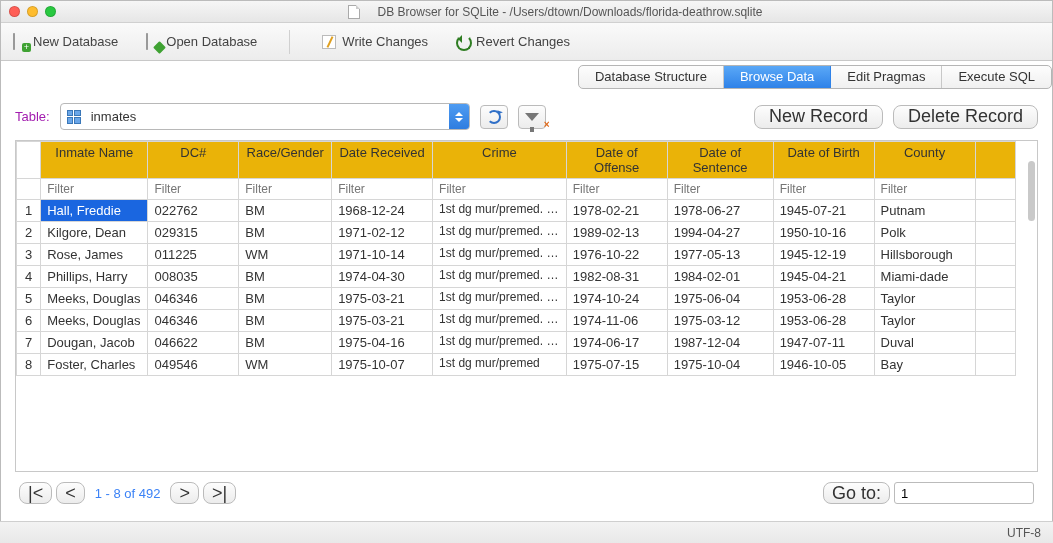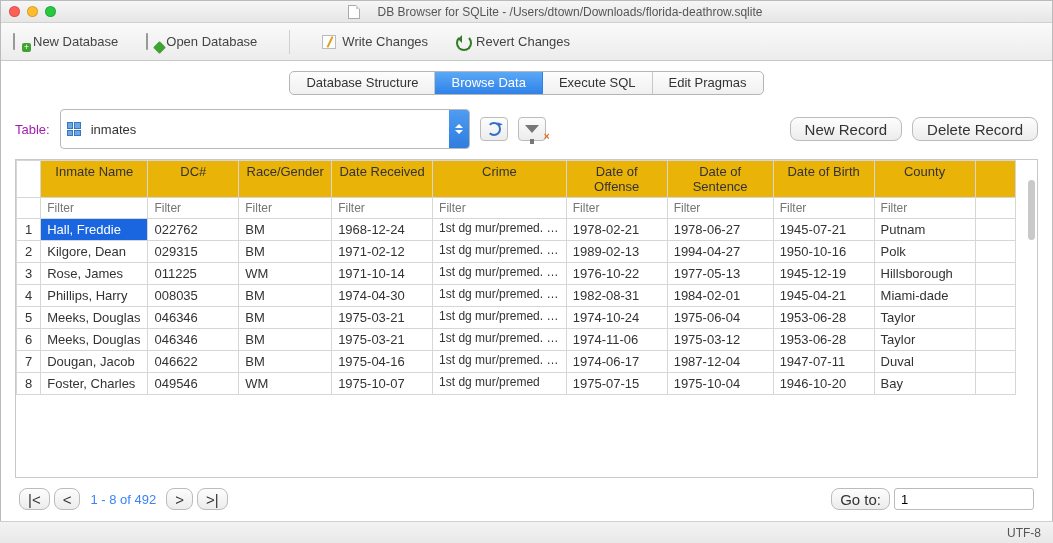--- a/index.html
+++ b/index.html
@@ -42,45 +42,45 @@
   .db-icon { width:14px; height:16px; position:relative; }
   .db-icon .cyl { width:14px; height:12px; background:#d0d0d0; border:1px solid #999; border-radius:3px/2px; }
   .db-plus { position:absolute; right:-4px; bottom:-2px; width:9px; height:9px; background:#3fa233; color:#fff; font-size:9px; line-height:9px; text-align:center; border-radius:2px;}
   .db-open { position:absolute; right:-4px; bottom:-2px; width:9px; height:9px; background:#3fa233; transform:rotate(45deg); border-radius:1px;}
   .pencil-icon { width:14px; height:14px; border:1px solid #bbb; background:#fff; position:relative; }
   .pencil-icon::after { content:""; position:absolute; width:2px; height:12px; background:#e0a020; left:6px; top:0; transform:rotate(25deg);}
   .revert-icon { width:14px; height:14px; position:relative; }
   .revert-icon::before { content:""; position:absolute; width:12px; height:12px; border:2px solid #2f7d22; border-top-color:transparent; border-radius:50%; }
   .revert-icon::after { content:""; position:absolute; left:-2px; top:0; border:4px solid transparent; border-right-color:#2f7d22; }
 
-  .tabs-row { display:flex; justify-content:center; padding:10px 0 8px; }
+  .tabs-row { display:flex; justify-content:flex-end; padding:4px 0 8px; }
   .seg { display:flex; border:1px solid #b5b5b5; border-radius:5px; overflow:hidden; background:linear-gradient(#fdfdfd,#f0f0f0); height:24px; }
   .seg-item { padding:0 16px; line-height:22px; font-size:13px; border-right:1px solid #c8c8c8; color:#333; cursor:default;}
   .seg-item:last-child{border-right:none;}
   .seg-item.active { background:linear-gradient(#5aa8f7,#2f82e8); color:#fff; border-right-color:#2f82e8;}
 
   .content { padding:0 14px 8px; display:flex; flex-direction:column; height:calc(100% - 22px - 38px - 44px - 22px); }
   .row1 { display:flex; align-items:center; gap:10px; margin:6px 0 10px; }
   .label { color:#a21caf; }
-  .combo { flex:0 0 410px; height:40px; border:1px solid #b8b8b8; border-radius:4px; display:flex; align-items:center; background:#fff; overflow:hidden; }
+  .combo { flex:0 0 410px; height:27px; border:1px solid #b8b8b8; border-radius:4px; display:flex; align-items:center; background:#fff; overflow:hidden; }
   .combo .grid-icon { width:14px; height:14px; margin:0 6px; display:grid; grid-template-columns:1fr 1fr; grid-template-rows:1fr 1fr; gap:1px; }
   .combo .grid-icon span { background:#6aa6e8; border:0.5px solid #3a77b8; }
   .combo-text { flex:1; padding:0 4px; font-size:13px; }
   .combo-arrows { width:20px; height:100%; background:linear-gradient(#4f9cf2,#2e7de0); display:flex; flex-direction:column; align-items:center; justify-content:center; }
   .arrow-up,.arrow-down { width:0; height:0; border-left:4px solid transparent; border-right:4px solid transparent;}
   .arrow-up{ border-bottom:4px solid #fff; margin-bottom:1px;} .arrow-down{ border-top:4px solid #fff; margin-top:1px;}
   .icon-btn { width:28px; height:24px; border:1px solid #bbb; border-radius:4px; background:linear-gradient(#fdfdfd,#ececec); display:flex; align-items:center; justify-content:center; cursor:default;}
   .refresh-icon { width:14px; height:14px; position:relative; }
   .refresh-icon::before{content:"";position:absolute;inset:0;border:2px solid #2f6fc7;border-radius:50%;border-left-color:transparent;}
   .refresh-icon::after{content:"";position:absolute;right:-1px;top:1px;border:3px solid transparent;border-top-color:#2f6fc7;transform:rotate(20deg);}
   .funnel-icon { width:0; height:0; border-left:7px solid transparent; border-right:7px solid transparent; border-top:8px solid #777; position:relative;}
   .funnel-icon::after{content:"";position:absolute;left:-2px;top:6px;width:4px;height:5px;background:#777;}
   .funnel-x{ position:absolute; right:-5px; bottom:-2px; color:#e06a1a; font-weight:bold; font-size:10px;}
   .spacer{flex:1;}
-  .push-btn{ height:24px; padding:0 14px; border:1px solid #bbb; border-radius:8px; background:linear-gradient(#fdfdfd,#ececec); font-size:15px; color:#333; cursor:default;}
+  .push-btn{ height:24px; padding:0 14px; border:1px solid #bbb; border-radius:8px; background:linear-gradient(#fdfdfd,#ececec); font-size:18px; color:#333; cursor:default;}
 
   .table-wrap { border:1px solid #c8c8c8; overflow:auto; flex:1; position:relative; background:#fff;}
   table { border-collapse:collapse; width:1000px; font-size:13px; }
   th,td { border:1px solid #d6d6d6; padding:3px 6px; text-align:left; vertical-align:top; }
   th { background:#eab308; font-weight:400; text-align:center; height:22px; }
   th.rownum, td.rownum { width:24px; text-align:center; background:#fff;}
   tr.filter td { padding:0; }
   tr.filter input { width:100%; border:none; padding:3px 6px; font-size:12px; color:#999; background:#fff; outline:none;}
   td.cell { white-space:nowrap; overflow:hidden; text-overflow:ellipsis; }
   td.selected { background:#1a66e0; color:#fff; }
@@ -127,22 +127,22 @@
   <div class="tb-btn">
     <span class="revert-icon"></span>
     <span>Revert Changes</span>
   </div>
 </div>
 
 <div class="tabs-row">
   <div class="seg">
     <div class="seg-item">Database Structure</div>
     <div class="seg-item active">Browse Data</div>
+    <div class="seg-item">Edit Pragmas</div>
     <div class="seg-item">Execute SQL</div>
-    <div class="seg-item">Edit Pragmas</div>
   </div>
 </div>
 
 <div class="content">
 
   <div class="row1">
     <span class="label">Table:</span>
     <div class="combo">
       <span class="grid-icon">
           <span></span>
@@ -293,21 +293,21 @@
           </tr>
           <tr>
             <td class="cell rownum">8</td>
             <td class="cell">Foster, Charles</td>
             <td class="cell">049546</td>
             <td class="cell">WM</td>
             <td class="cell">1975-10-07</td>
             <td class="cell crime">1st dg mur/premed</td>
             <td class="cell">1975-07-15</td>
             <td class="cell">1975-10-04</td>
-            <td class="cell">1946-10-20</td>
+            <td class="cell">1946-10-05</td>
             <td class="cell">Bay</td>
             <td class="cell"></td>
           </tr>
         </tbody>
     </table>
   </div>
 
   <div class="pager">
     <button class="push-btn">|&lt;</button>
     <button class="push-btn">&lt;</button>

